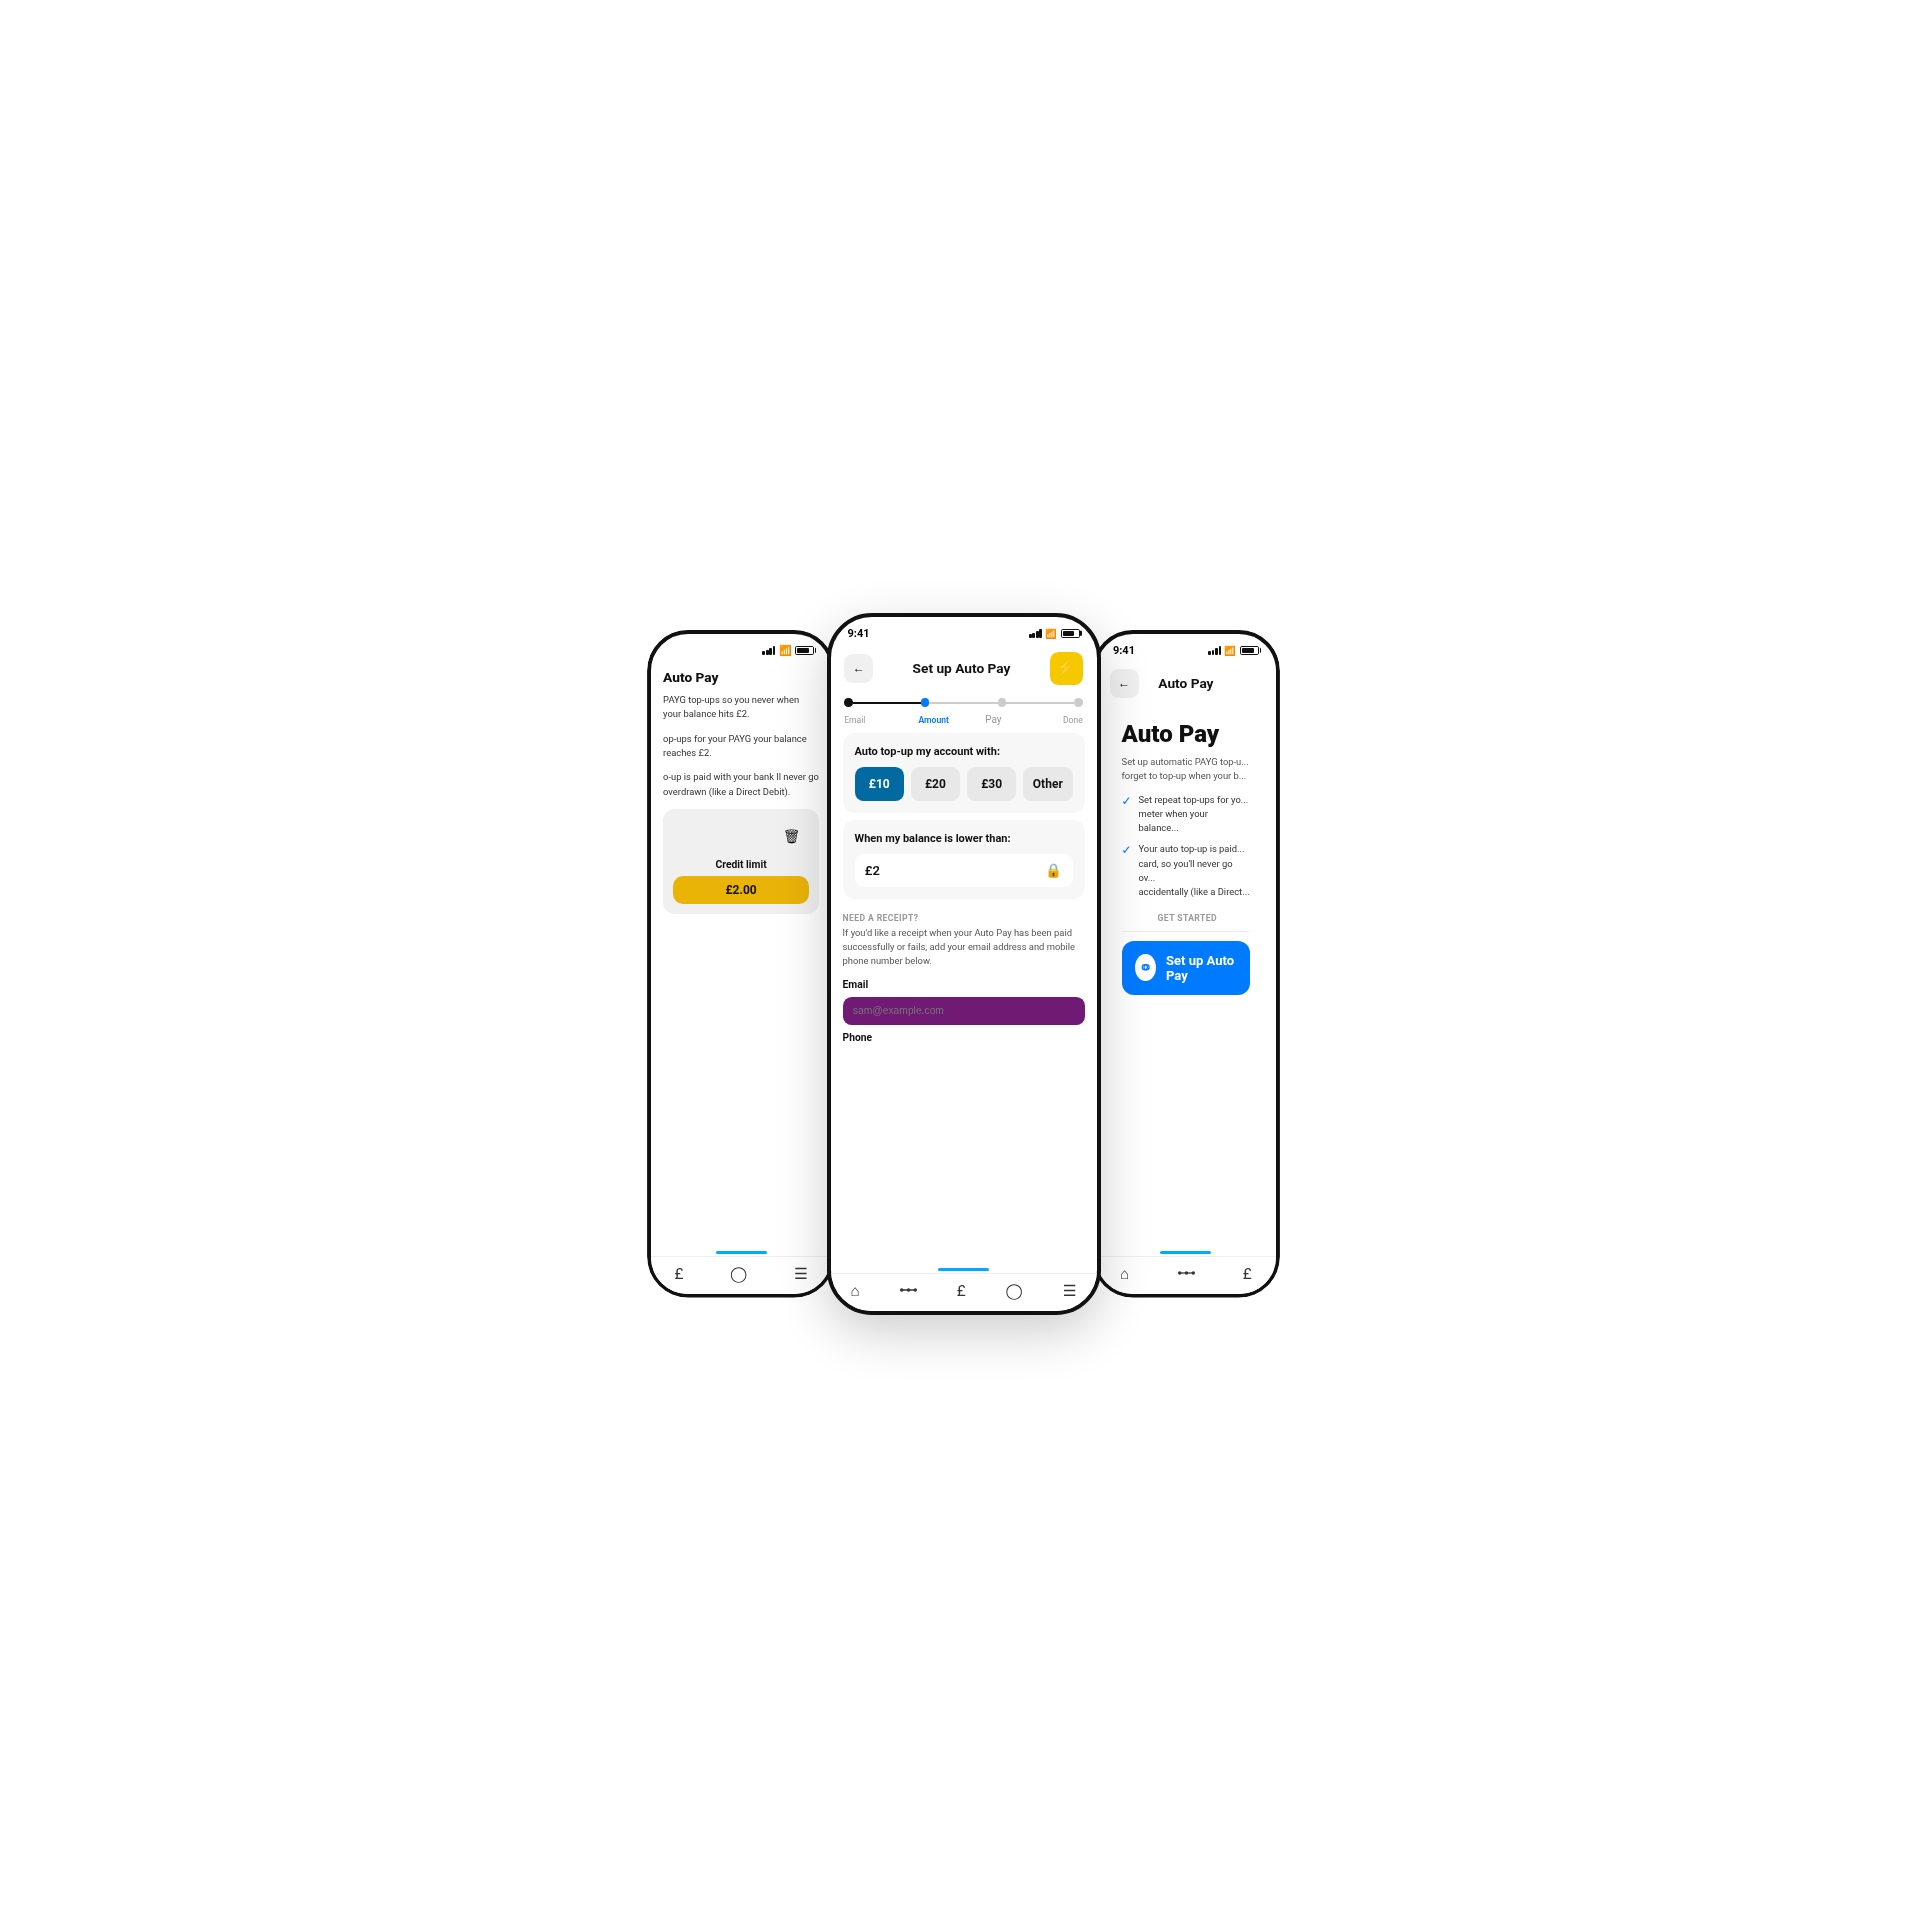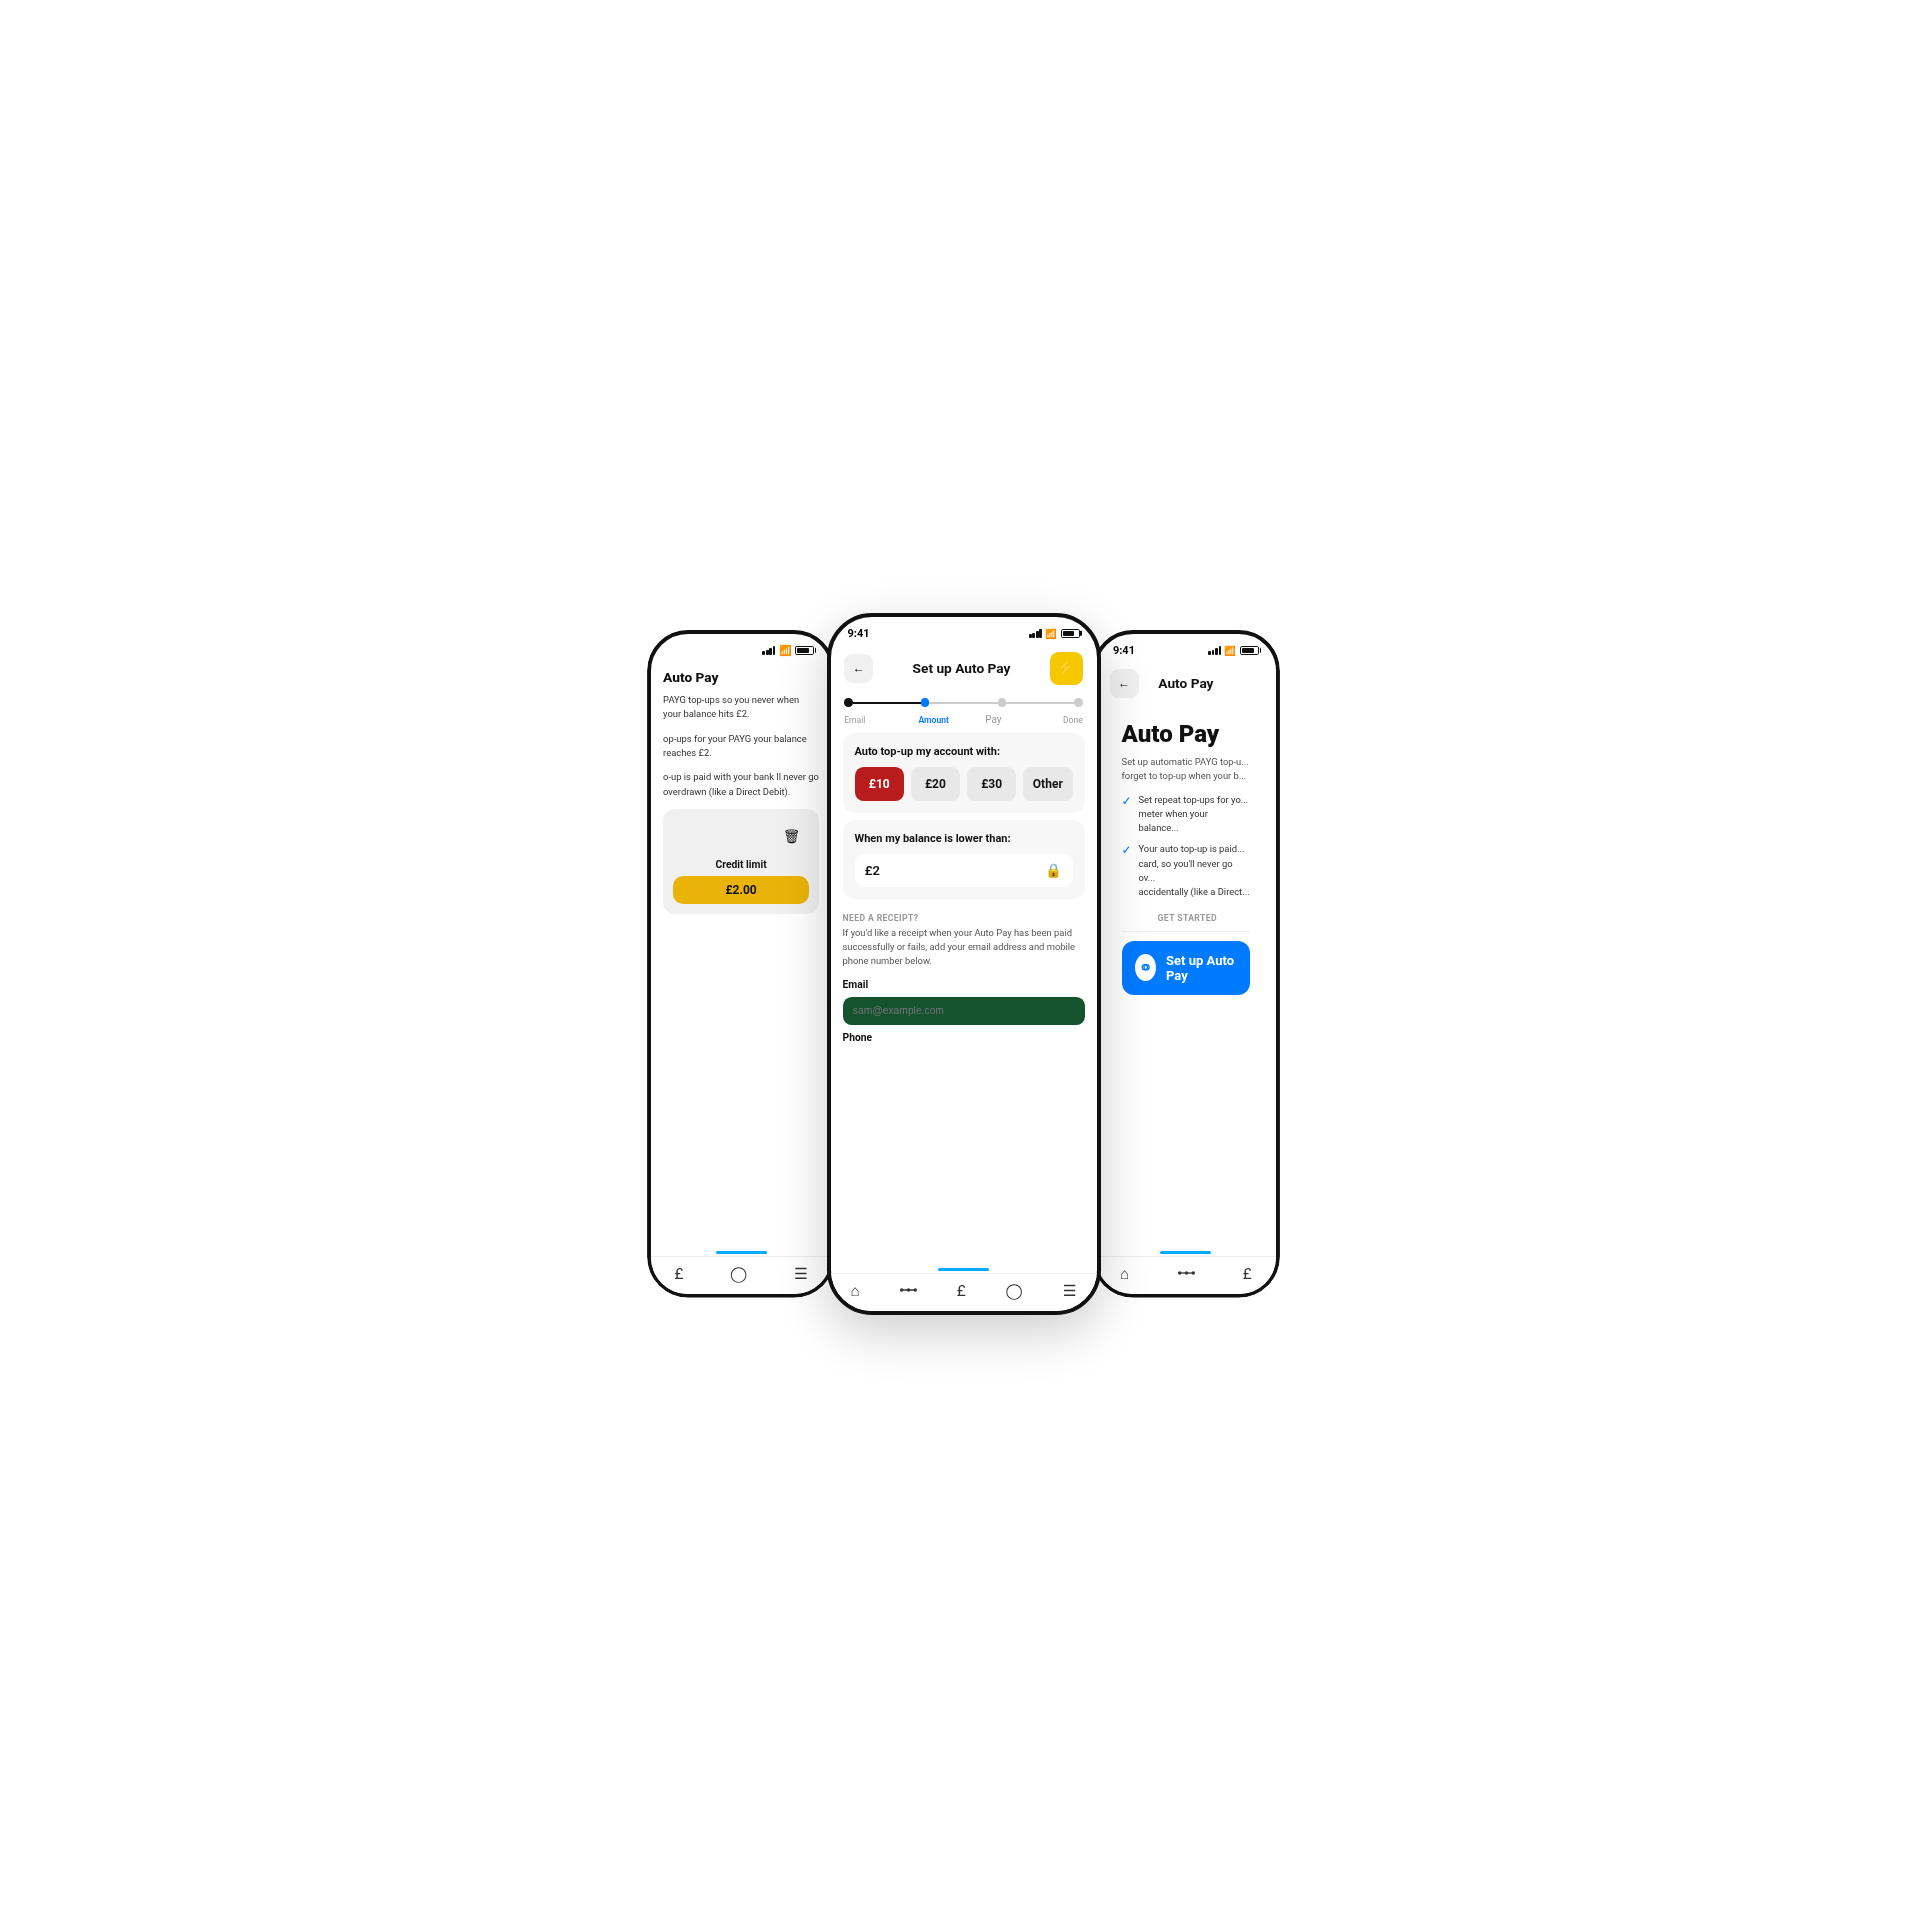--- a/index.html
+++ b/index.html
@@ -192,21 +192,21 @@
       padding: 10.3px 5.1px;
       border-radius: 8.6px;
       background: #e8e8e8;
       text-align: center;
       font-size: 12px;
       font-weight: 700;
       color: #111;
       cursor: pointer;
     }
     .amount-btn.selected {
-      background: #b91c1c;
+      background: #0369a1;
       color: #ffffff;
     }
 
     
     .balance-card {
       background: #f7f7f7;
       border-radius: 12px;
       padding: 12px;
       margin: 6.8px 12px;
     }
@@ -248,21 +248,21 @@
     }
     .form-label {
       font-size: 10.3px;
       font-weight: 700;
       color: #111;
       margin-bottom: 5.1px;
       display: block;
     }
     .form-input {
       width: 100%;
-      background: #14532d;
+      background: #701a75;
       border: none;
       border-radius: 8.6px;
       padding: 8.6px 10.3px;
       font-size: 10.3px;
       color: #999;
     }
 
     
     .left-content {
       padding: 8.6px 12px;

